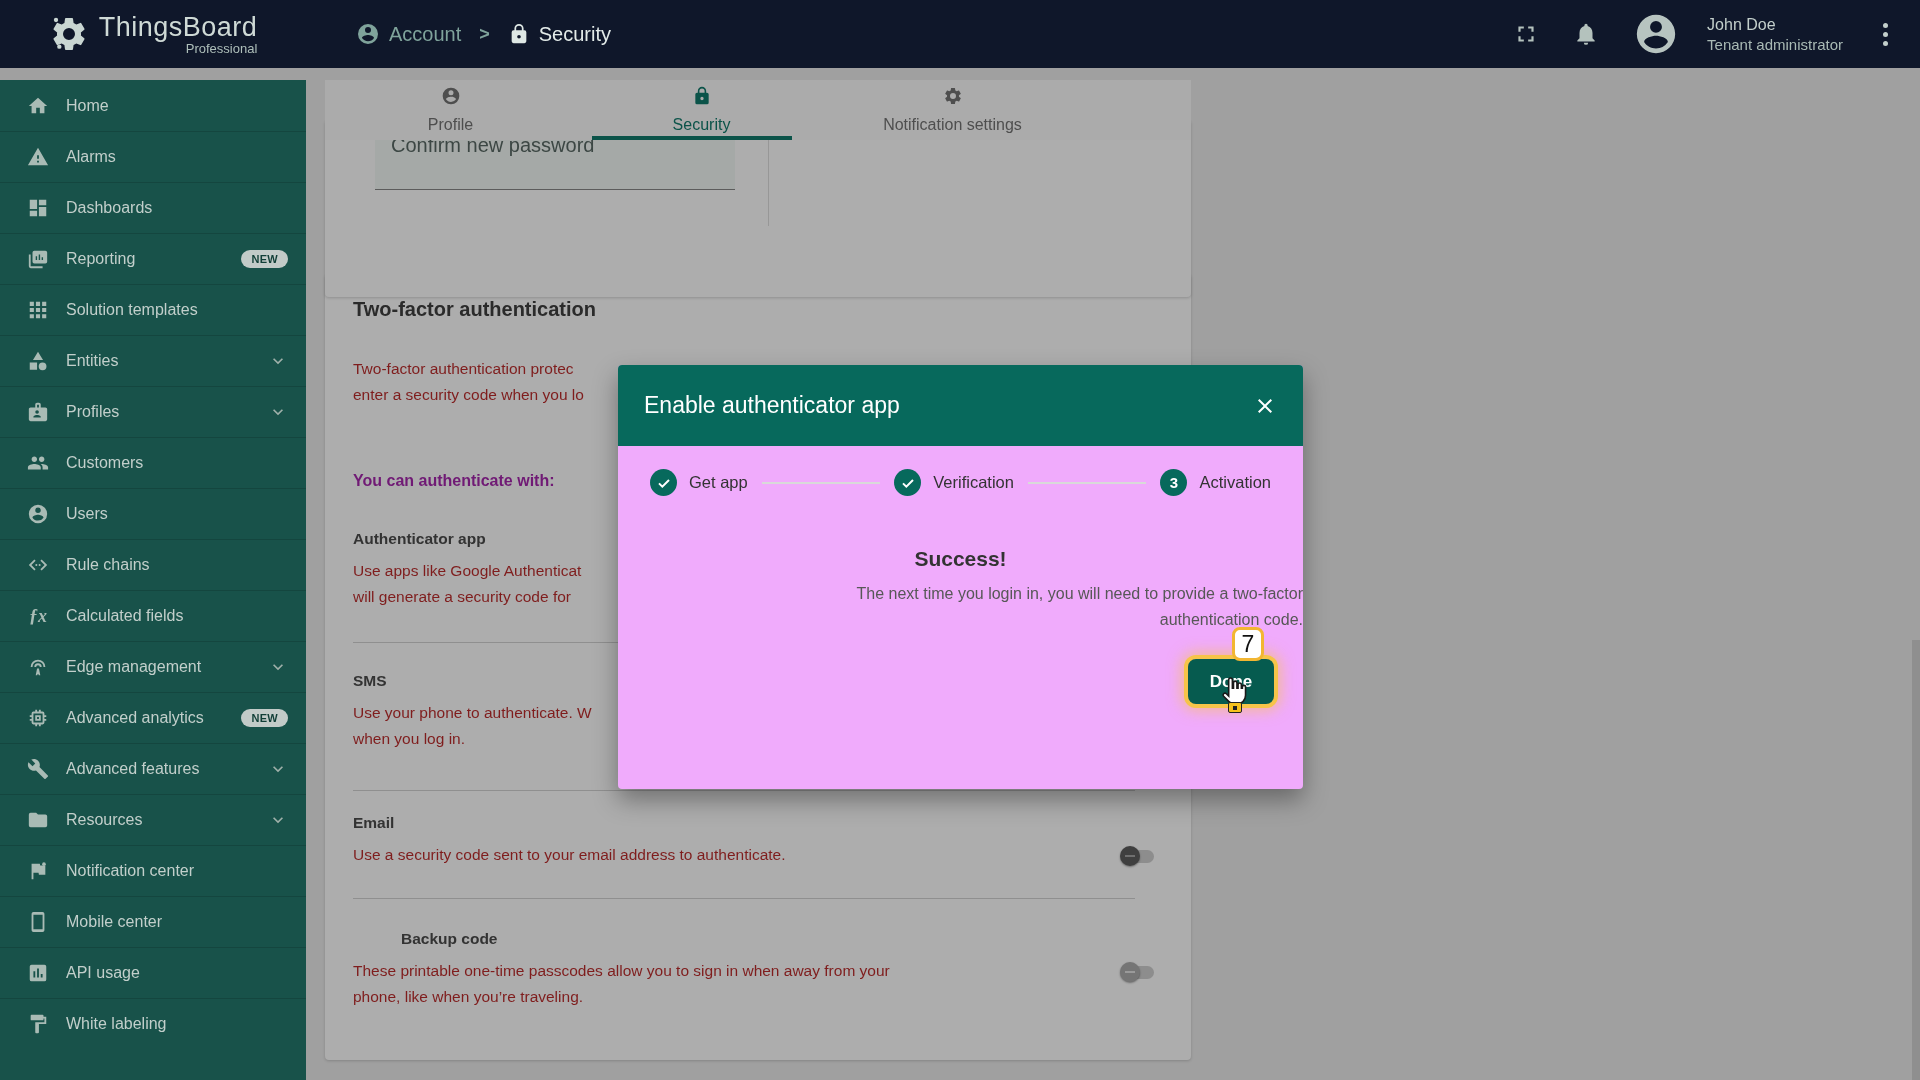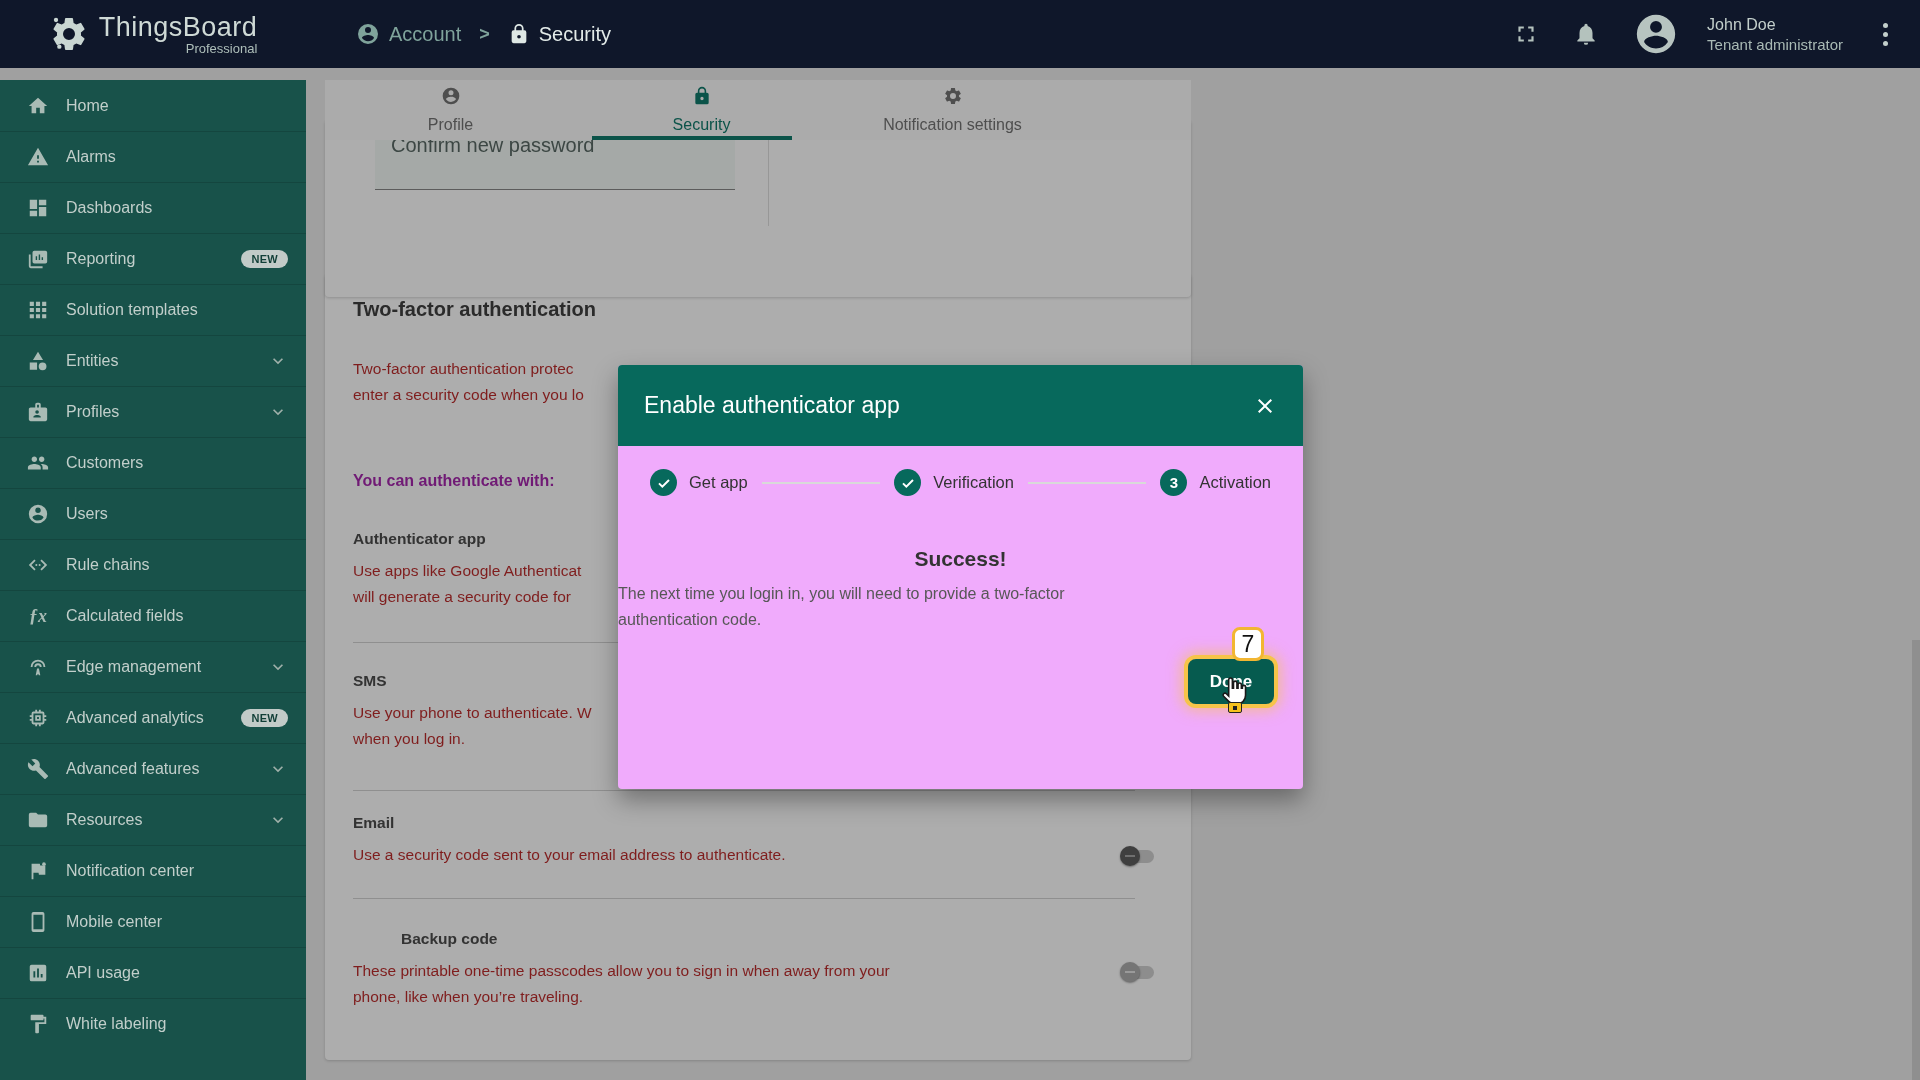--- a/index.html
+++ b/index.html
@@ -79,21 +79,21 @@
   .modal-title { color:#ffffff; font-size:23px; font-weight:500; }
   .modal-close { margin-left:auto; color:#ffffff; display:flex; cursor:pointer; }
   .stepper { position:absolute; left:0; top:104px; width:100%; display:flex; align-items:center; padding:0 32px; }
   .step { display:flex; align-items:center; gap:12px; }
   .step-circle { width:27px; height:27px; border-radius:50%; background:#07695c; color:#fff; display:flex; align-items:center; justify-content:center; flex:none; }
   .step-circle svg { width:16px; height:16px; }
   .step-num { font-size:15px; font-weight:700; }
   .step-label { font-size:16.5px; color:#333; white-space:nowrap; }
   .step-line { flex:1; height:2px; background:#d9d9d9; margin:0 14px; }
   .success-title { position:absolute; left:0; top:182px; width:100%; text-align:center; font-size:21px; font-weight:700; color:#333; }
-  .success-line { position:absolute; width:100%; text-align:left; font-size:16px; color:#575757; }
+  .success-line { position:absolute; width:100%; text-align:right; font-size:16px; color:#575757; }
   .done-btn { position:absolute; left:570px; top:294px; width:86px; height:45px; background:#065b4f; border:none; border-radius:8px; color:#fff; font-size:17px; font-weight:700; font-family:inherit; cursor:pointer;
     box-shadow:0 0 0 4px #f6c449, 0 0 14px 7px rgba(246,196,73,.55); }
   .step-badge { position:absolute; left:614px; top:262px; width:32px; height:34px; background:#fff; border:3px solid #f2b632; border-radius:8px; display:flex; align-items:center; justify-content:center; font-size:23px; color:#111; z-index:5; }
 
   .cursor-wrap { position:absolute; left:1218px; top:676px; z-index:50; pointer-events:none; }
   .click-square { position:absolute; left:10px; top:26px; width:14px; height:11px; background:#f6c21d; border:1.5px solid #222; border-radius:2px; }
   .click-square::after { content:""; position:absolute; left:4px; top:2.5px; width:4px; height:4px; background:#222; }
 </style>
 </head>
 <body>

